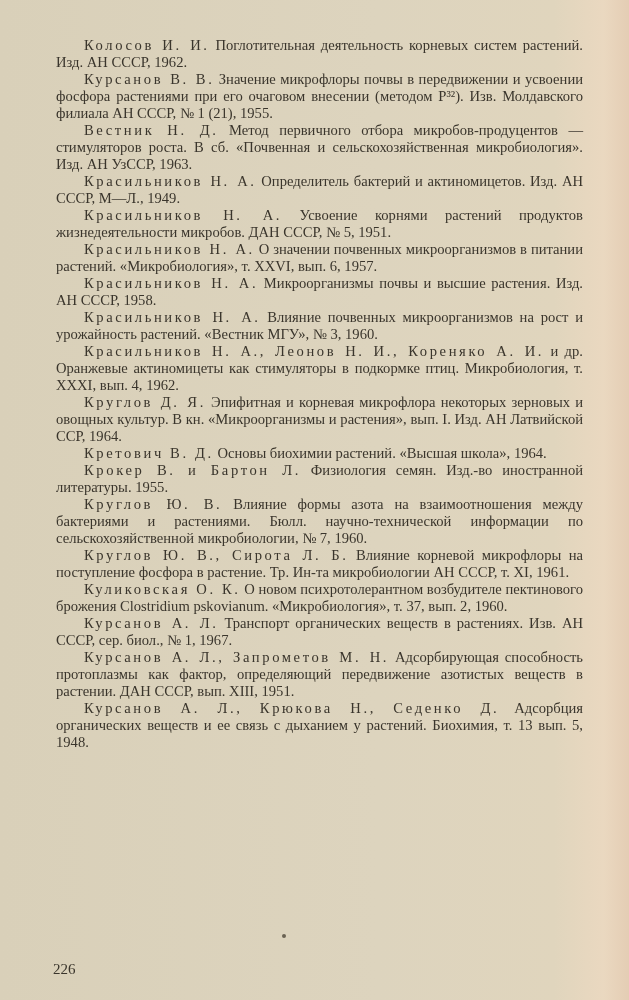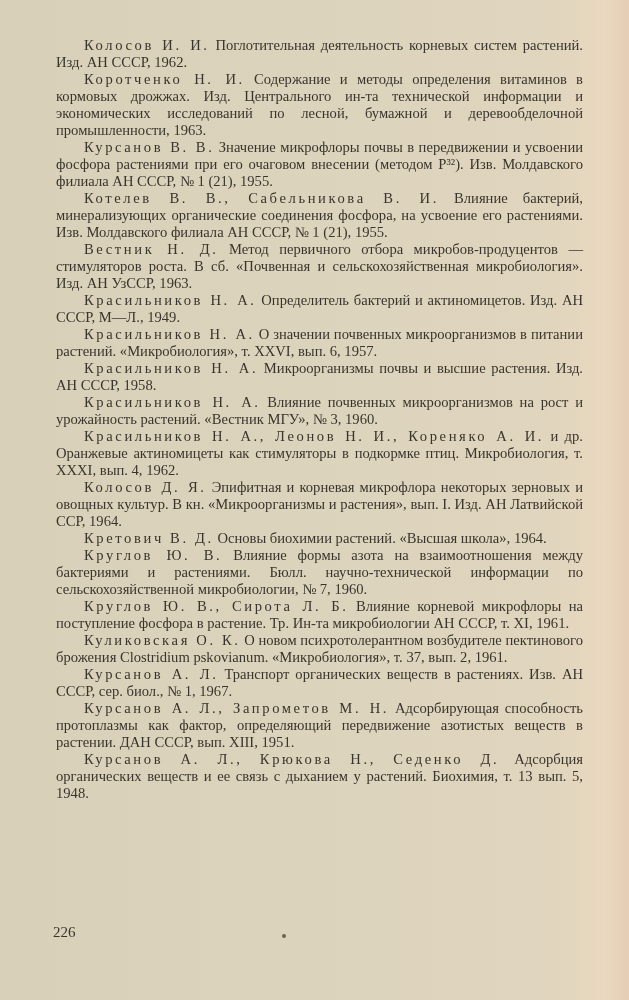--- a/index.html
+++ b/index.html
@@ -14,47 +14,47 @@
       background: linear-gradient(90deg, #d9d0b9 0%, #ddd4be 60%, #e0d5bd 88%, #ead8c0 96%, #e4cdb4 100%);
     }
     .text-block {
       position: absolute; left: 56px; top: 37px; width: 527px;
       font-size: 14.6px; line-height: 17px;
       text-align: justify;
     }
     .entry { text-indent: 28px; margin: 0; }
     .author { letter-spacing: 2.6px; }
     .page-number {
-      position: absolute; left: 53px; top: 924px;
+      position: absolute; left: 53px; top: 961px;
       font-size: 15px;
     }
     .dot {
       position: absolute; left: 282px; top: 934px; width: 4px; height: 4px;
       border-radius: 50%; background: #6a6253;
     }
   </style>
 </head>
 <body>
 
 <div class="page">
   <div class="text-block">
     <p class="entry"><span class="author">Колосов И. И.</span> <span>Поглотительная деятельность корневых систем растений. Изд. АН СССР, 1962.</span></p>
-    <p class="entry"><span class="author">Коротченко Н. И.</span> <span>Содержание и методы определения витаминов в кормовых дрожжах. Изд. Центрального ин-та технической информации и экономических исследований по лесной, бумажной и деревообделочной промышленности, 1963.</span></p>
     <p class="entry"><span class="author">Курсанов В. В.</span> <span>Значение микрофлоры почвы в передвижении и усвоении фосфора растениями при его очаговом внесении (методом P³²). Изв. Молдавского филиала АН СССР, № 1 (21), 1955.</span></p>
-    <p class="entry"><span class="author">Котелев В. В., Сабельникова В. И.</span> <span>Влияние бактерий, минерализующих органические соединения фосфора, на усвоение его растениями. Изв. Молдавского филиала АН СССР, № 1 (21), 1955.</span></p>
     <p class="entry"><span class="author">Вестник Н. Д.</span> <span>Метод первичного отбора микробов-продуцентов — стимуляторов роста. В сб. «Почвенная и сельскохозяйственная микробиология». Изд. АН УзССР, 1963.</span></p>
     <p class="entry"><span class="author">Красильников Н. А.</span> <span>Определитель бактерий и актиномицетов. Изд. АН СССР, М—Л., 1949.</span></p>
+    <p class="entry"><span class="author">Красильников Н. А.</span> <span>Усвоение корнями растений продуктов жизнедеятельности микробов. ДАН СССР, № 5, 1951.</span></p>
     <p class="entry"><span class="author">Красильников Н. А.</span> <span>О значении почвенных микроорганизмов в питании растений. «Микробиология», т. XXVI, вып. 6, 1957.</span></p>
     <p class="entry"><span class="author">Красильников Н. А.</span> <span>Микроорганизмы почвы и высшие растения. Изд. АН СССР, 1958.</span></p>
     <p class="entry"><span class="author">Красильников Н. А.</span> <span>Влияние почвенных микроорганизмов на рост и урожайность растений. «Вестник МГУ», № 3, 1960.</span></p>
     <p class="entry"><span class="author">Красильников Н. А., Леонов Н. И., Кореняко А. И.</span> <span>и др. Оранжевые актиномицеты как стимуляторы в подкормке птиц. Микробиология, т. XXXI, вып. 4, 1962.</span></p>
-    <p class="entry"><span class="author">Колосов Д. Я.</span> <span>Эпифитная и корневая микрофлора некоторых зерновых и овощных культур. В кн. «Микроорганизмы и растения», вып. I. Изд. АН Латвийской ССР, 1964.</span></p>
+    <p class="entry"><span class="author">Круглов Д. Я.</span> <span>Эпифитная и корневая микрофлора некоторых зерновых и овощных культур. В кн. «Микроорганизмы и растения», вып. I. Изд. АН Латвийской ССР, 1964.</span></p>
     <p class="entry"><span class="author">Кретович В. Д.</span> <span>Основы биохимии растений. «Высшая школа», 1964.</span></p>
+    <p class="entry"><span class="author">Крокер В. и Бартон Л.</span> <span>Физиология семян. Изд.-во иностранной литературы. 1955.</span></p>
     <p class="entry"><span class="author">Круглов Ю. В.</span> <span>Влияние формы азота на взаимоотношения между бактериями и растениями. Бюлл. научно-технической информации по сельскохозяйственной микробиологии, № 7, 1960.</span></p>
     <p class="entry"><span class="author">Круглов Ю. В., Сирота Л. Б.</span> <span>Влияние корневой микрофлоры на поступление фосфора в растение. Тр. Ин-та микробиологии АН СССР, т. XI, 1961.</span></p>
-    <p class="entry"><span class="author">Куликовская О. К.</span> <span>О новом психротолерантном возбудителе пектинового брожения Clostridium pskovianum. «Микробиология», т. 37, вып. 2, 1961.</span></p>
+    <p class="entry"><span class="author">Куликовская О. К.</span> <span>О новом психротолерантном возбудителе пектинового брожения Clostridium pskovianum. «Микробиология», т. 37, вып. 2, 1960.</span></p>
     <p class="entry"><span class="author">Курсанов А. Л.</span> <span>Транспорт органических веществ в растениях. Изв. АН СССР, сер. биол., № 1, 1967.</span></p>
     <p class="entry"><span class="author">Курсанов А. Л., Запрометов М. Н.</span> <span>Адсорбирующая способность протоплазмы как фактор, определяющий передвижение азотистых веществ в растении. ДАН СССР, вып. XIII, 1951.</span></p>
     <p class="entry"><span class="author">Курсанов А. Л., Крюкова Н., Седенко Д.</span> <span>Адсорбция органических веществ и ее связь с дыханием у растений. Биохимия, т. 13 вып. 5, 1948.</span></p>
   </div>
   <div class="page-number">226</div>
   <div class="dot"></div>
 </div>
 
 </body></html>

